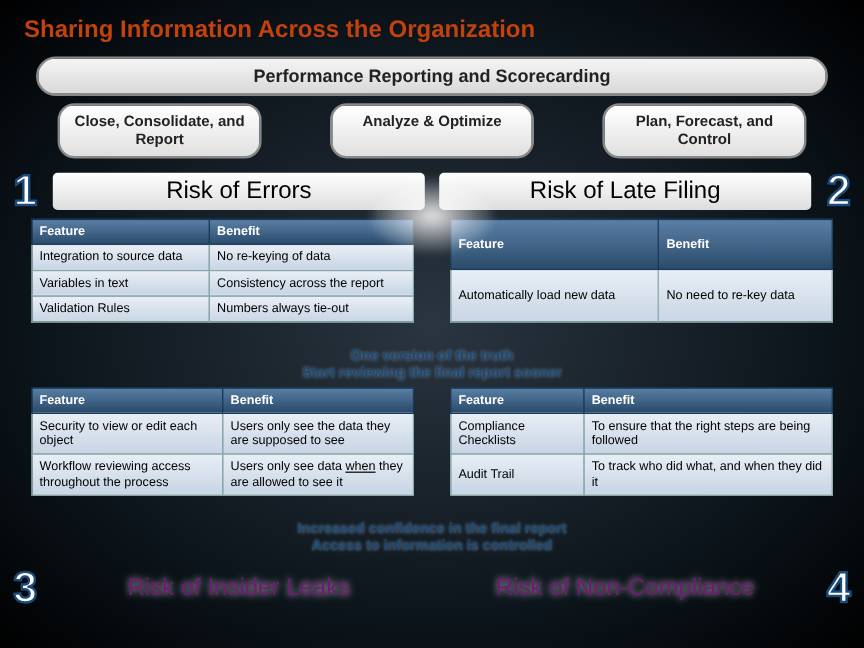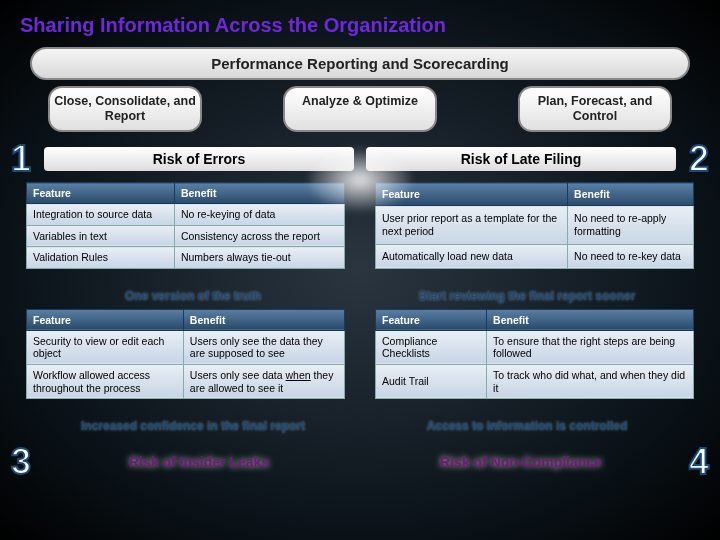--- a/index.html
+++ b/index.html
@@ -6,21 +6,21 @@
   body {
     width: 720px;
     height: 540px;
     background: radial-gradient(ellipse at 50% 50%, #2a3540 0%, #0a1218 70%, #000000 100%);
     font-family: Arial, sans-serif;
     position: relative;
     overflow: hidden;
     padding: 14px 20px 10px 20px;
   }
   .slide-title {
-    color: #6d28d9;
+    color: #c2410c;
     font-size: 20px;
     font-weight: bold;
     margin-bottom: 10px;
   }
   .perf-banner {
     background: linear-gradient(#f5f5f5, #d8d8d8);
     border: 2px solid #888;
     border-radius: 22px;
     text-align: center;
     padding: 6px 0;
@@ -30,21 +30,21 @@
     margin: 0 10px 6px 10px;
   }
   .pill-row {
     display: flex;
     justify-content: space-between;
     padding: 0 28px;
     margin-bottom: 6px;
     position: relative;
   }
   .pill {
-    width: 154px;
+    width: 170px;
     background: linear-gradient(#ffffff, #e0e0e0);
     border: 2px solid #888;
     border-radius: 14px;
     text-align: center;
     padding: 6px 4px;
     font-weight: bold;
     font-size: 12.5px;
     color: #222;
     line-height: 1.2;
   }
@@ -72,22 +72,22 @@
     -webkit-text-stroke: 2px #1a4a7a;
     text-shadow: 1px 1px 2px rgba(0,0,0,0.5);
     width: 34px;
     text-align: center;
   }
   .risk-col {
     flex: 1;
     text-align: center;
   }
   .risk-heading {
-    font-size: 14px;
-    font-weight: bold;
+    font-size: 20px;
+    font-weight: normal;
     color: #000;
     background: linear-gradient(#fff, #ddd);
     padding: 4px 0;
     border-radius: 4px;
     margin: 0 6px;
   }
   .risk-heading.bottom {
     background: none;
     color: #701a75;
     text-shadow: 0 0 6px rgba(255,255,255,0.7);
@@ -115,20 +115,21 @@
   .tbl td {
     background: linear-gradient(#e8eef5, #c8d5e5);
     color: #000;
     padding: 4px 6px;
     border: 1px solid #8aa;
     line-height: 1.2;
   }
   .tagline-row {
     display: flex;
     padding: 4px 6px 6px 6px;
+    flex-direction: column;
   }
   .tagline {
     flex: 1;
     text-align: center;
     font-size: 12px;
     font-weight: bold;
     color: #1a4a7a;
     text-shadow: 0 0 3px rgba(255,255,255,0.4);
   }
   .bottom-risk-row {
@@ -186,24 +187,20 @@
     </tr>
   </tbody>
     </table>
   <table class="tbl">
     <tbody>
         <tr>
       <th>Feature</th>
       <th>Benefit</th>
     </tr>
     <tr>
-      <td>User prior report as a template for the next period</td>
-      <td>No need to re-apply formatting</td>
-    </tr>
-    <tr>
       <td>Automatically load new data</td>
       <td>No need to re-key data</td>
     </tr>
   </tbody>
     </table>
 </div>
 
 <div class="tagline-row">
   <div class="tagline">One version of the truth</div>
   <div class="tagline">Start reviewing the final report sooner</div>
@@ -214,21 +211,21 @@
     <tbody>
         <tr>
       <th>Feature</th>
       <th>Benefit</th>
     </tr>
     <tr>
       <td>Security to view or edit each object</td>
       <td>Users only see the data they are supposed to see</td>
     </tr>
     <tr>
-      <td>Workflow allowed access throughout the process</td>
+      <td>Workflow reviewing access throughout the process</td>
       <td><span>Users only see data </span><span class="underline">when</span><span> they are allowed to see it</span></td>
     </tr>
   </tbody>
     </table>
   <table class="tbl">
     <tbody>
         <tr>
       <th>Feature</th>
       <th>Benefit</th>
     </tr>

